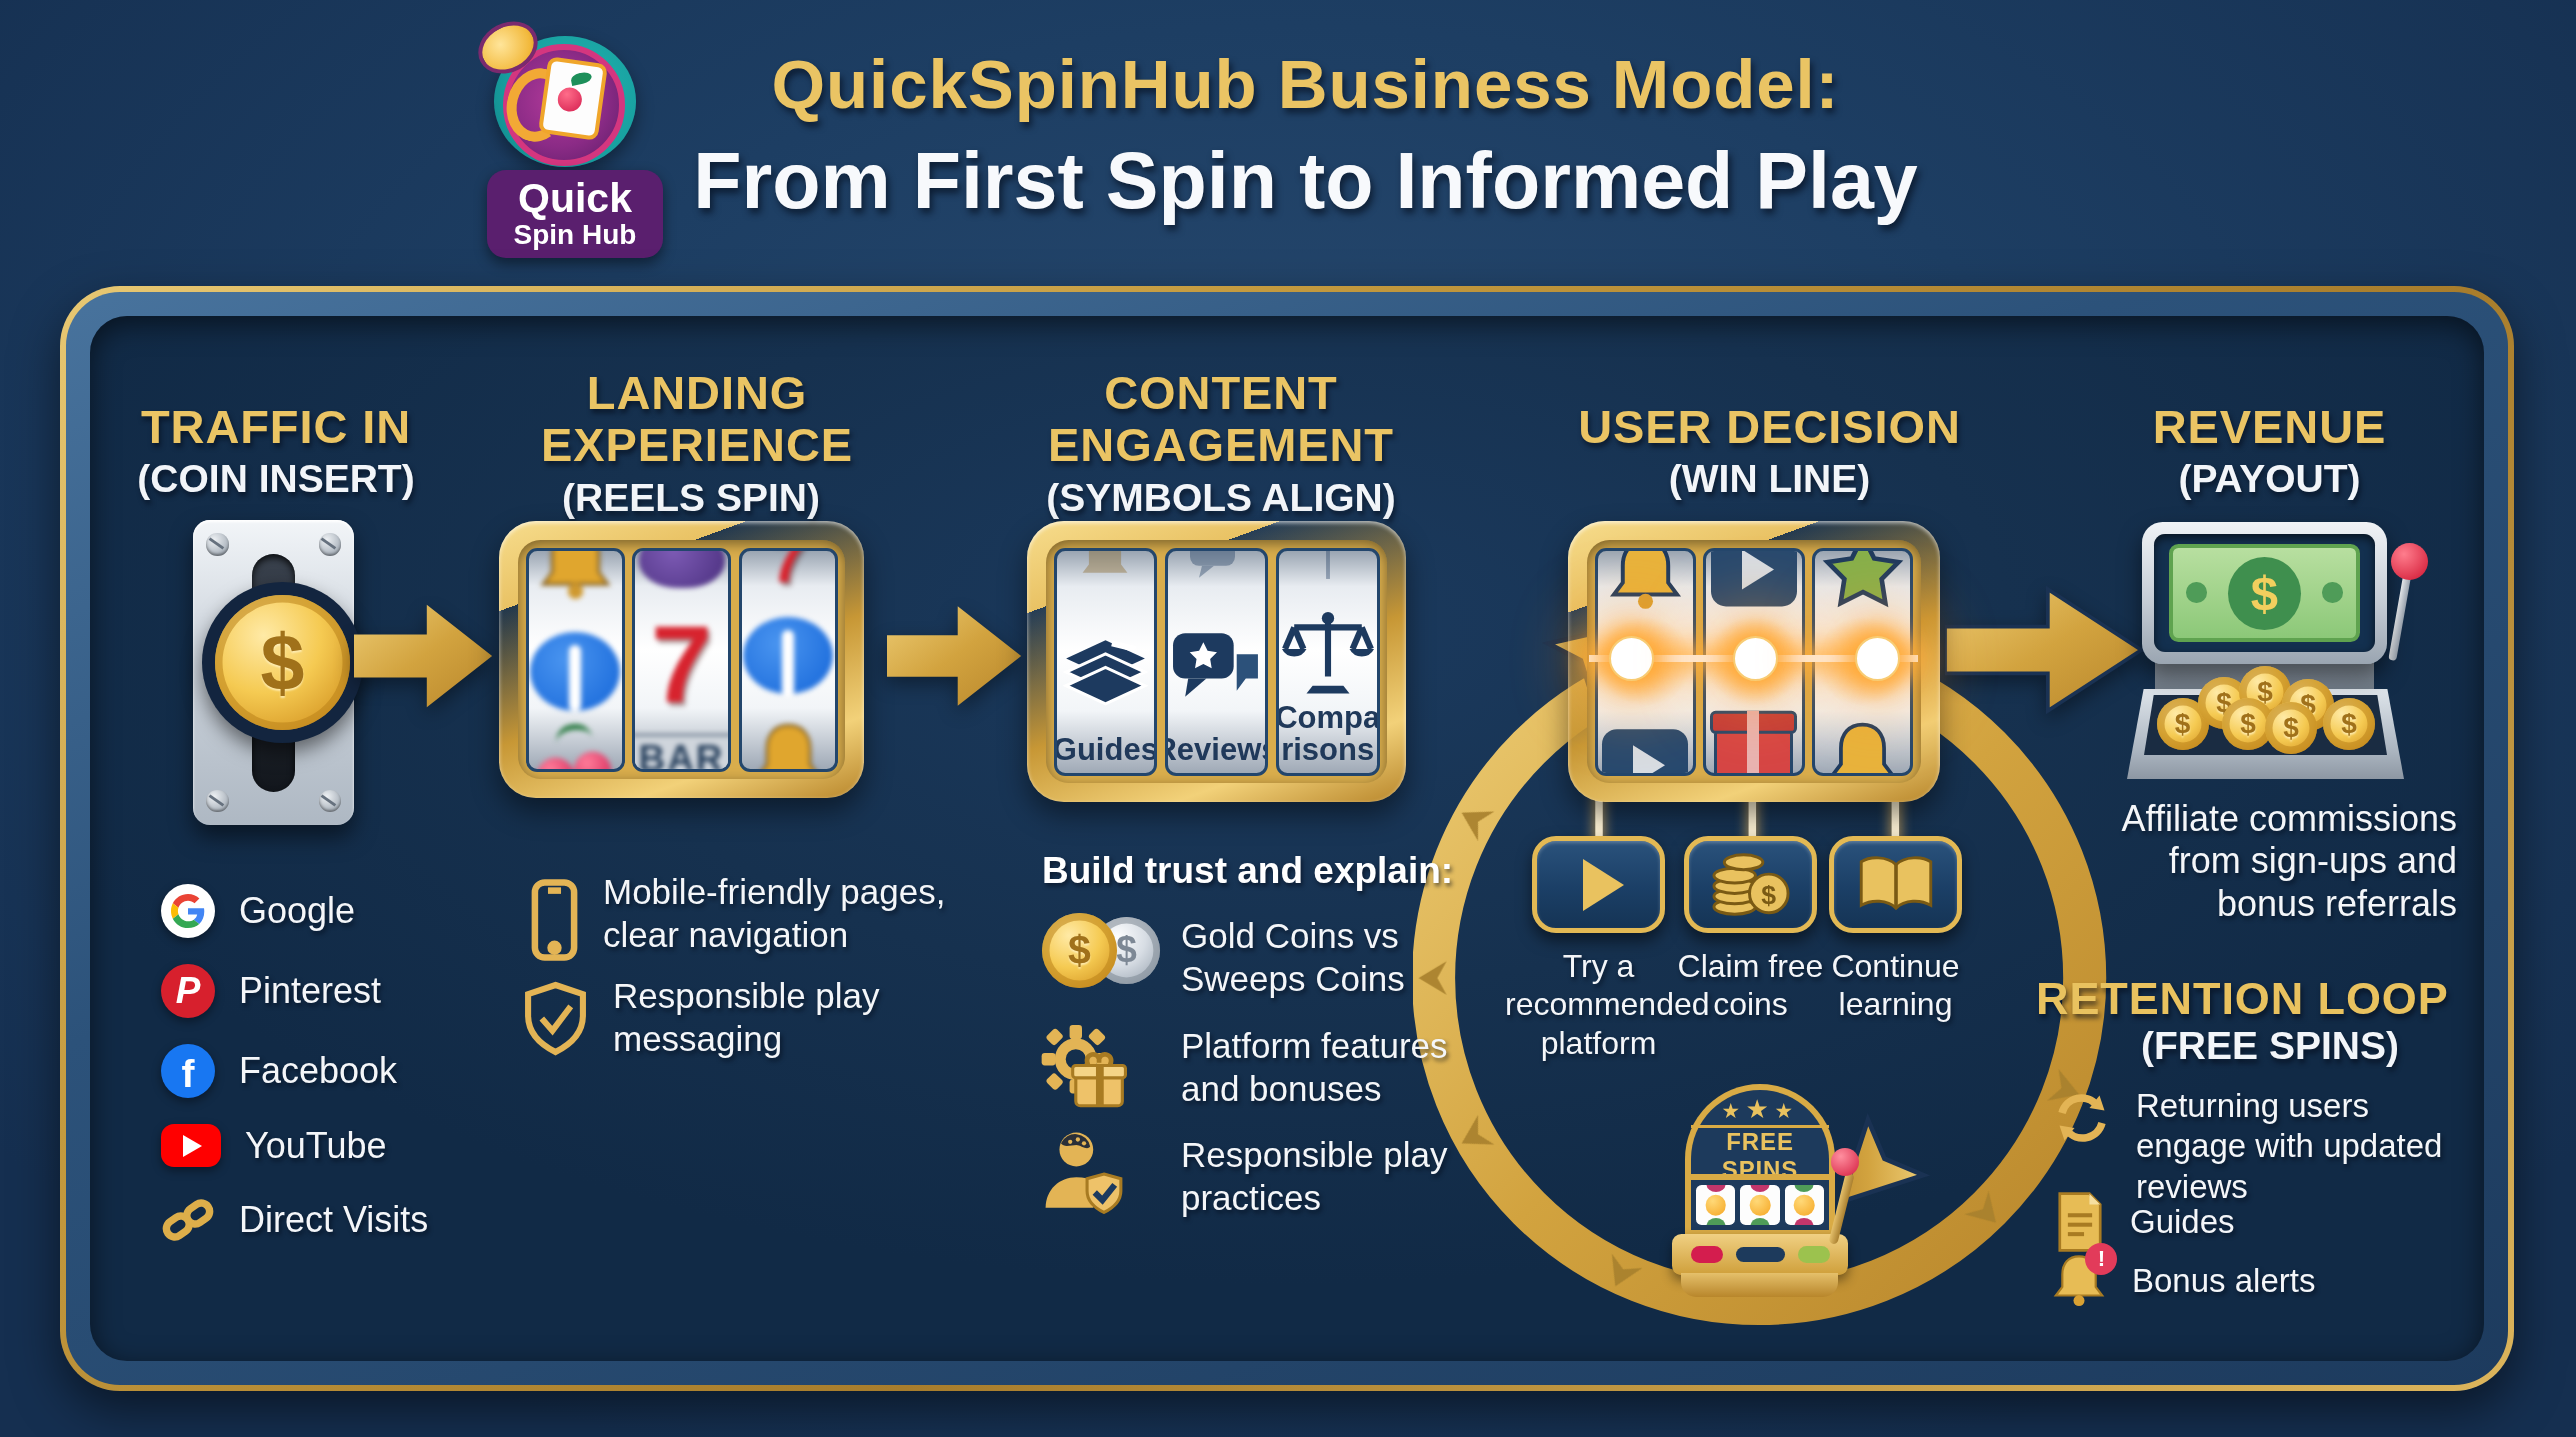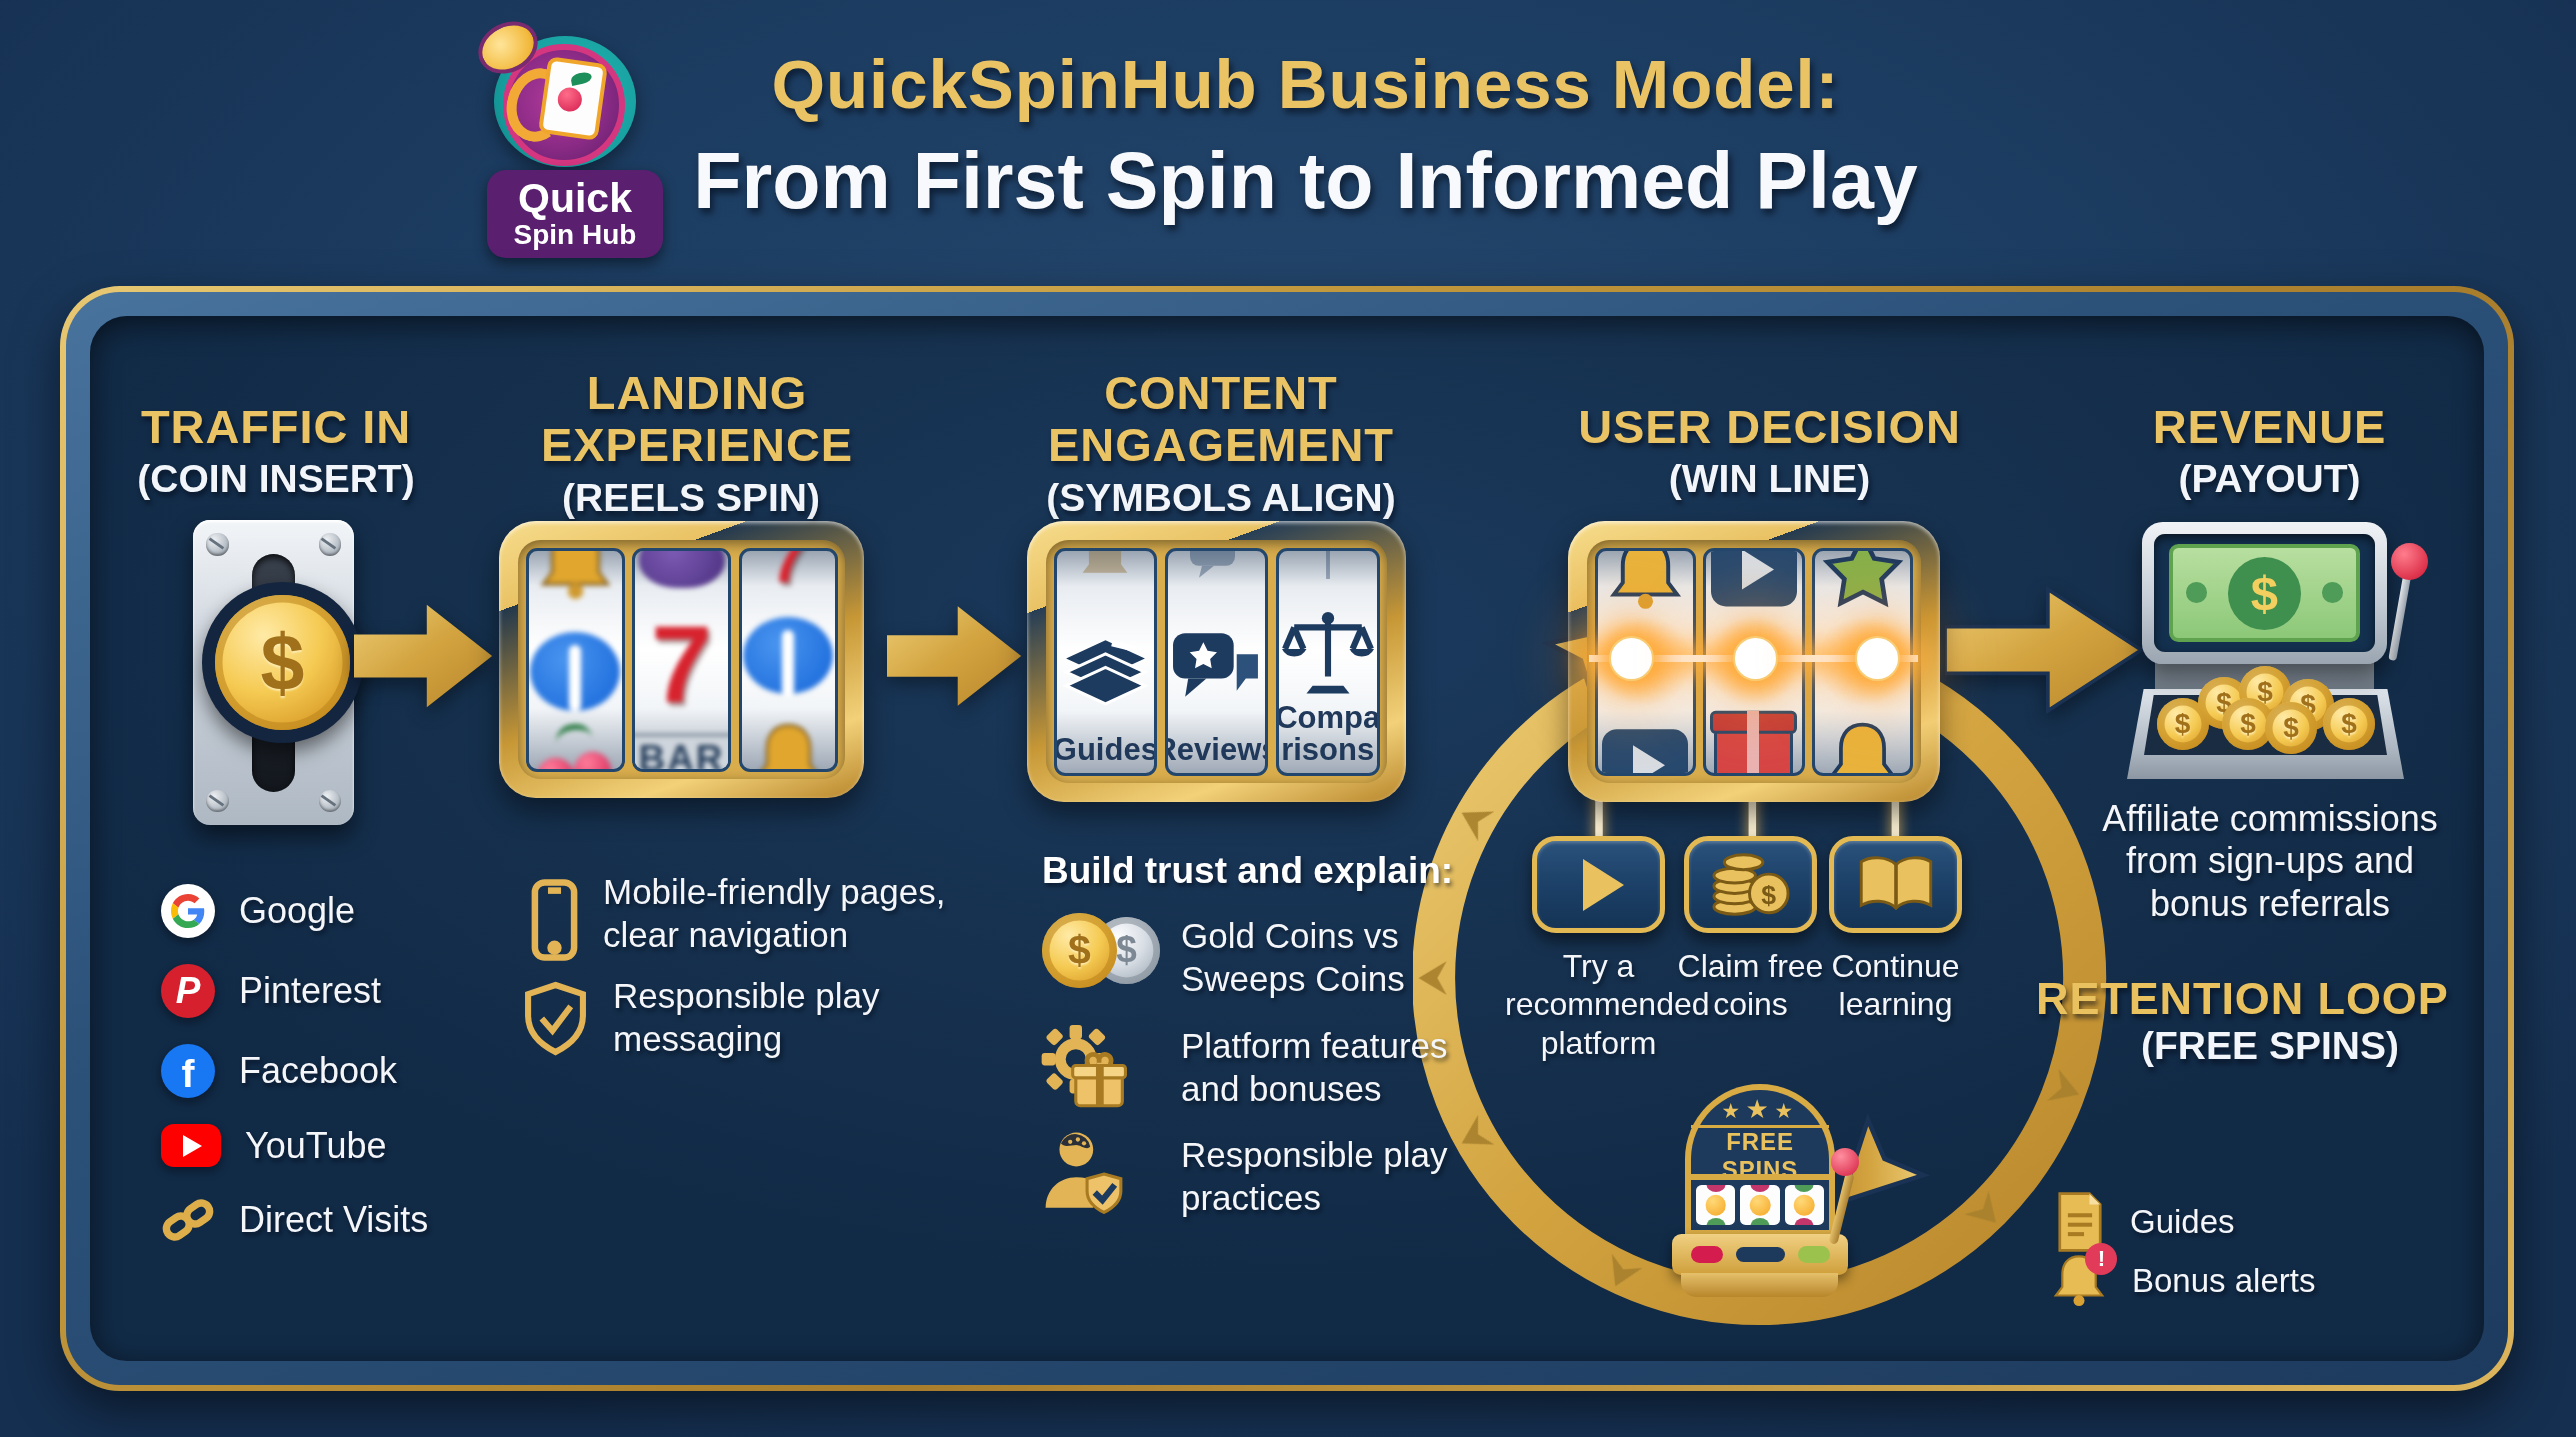--- a/index.html
+++ b/index.html
@@ -174,21 +174,21 @@
     background:linear-gradient(180deg,#dfe5eb 0%,#aab4bf 70%,#8d97a3 100%);
     clip-path:polygon(6% 0,94% 0,100% 100%,0 100%);box-shadow:0 9.4px 19px rgba(0,0,0,.5);}
   .rev-tray-in{left:2144px;top:695px;width:243px;height:60px;background:#1a2c42;
     clip-path:polygon(4% 0,96% 0,100% 100%,0 100%);}
   .tray-coin{position:absolute;width:52px;height:52px;font-size:28px;}
   .rev-lever{left:2396px;top:571px;width:8.4px;height:90px;background:linear-gradient(90deg,#eef1f4,#98a2ae);
     border-radius:4.7px;transform:rotate(10deg);}
   .rev-ball{left:2391px;top:543px;width:37px;height:37px;border-radius:50%;
     background:radial-gradient(circle at 35% 30%,#ff7d8d,#cf1430);}
   
-  .rev-desc{color:#f4f6f9;font-size:36px;font-weight:400;text-align:center;line-height:1.18;
+  .rev-desc{color:#f4f6f9;font-size:36px;font-weight:400;text-align:right;line-height:1.18;
     text-shadow:1.9px 2.8px 4.7px rgba(3,10,24,.6);}
   .ret-title{color:#e9c25f;font-size:45px;font-weight:700;letter-spacing:0.9px;text-align:left;
     text-shadow:1.9px 3.7px 5.6px rgba(3,10,24,.6);}
   .ret-sub{color:#f2f5f9;font-size:39px;font-weight:700;text-align:center;
     text-shadow:1.9px 3.7px 5.6px rgba(3,10,24,.6);}
   svg{display:block;}
 </style>
 </head>
 <body>
 
@@ -634,20 +634,31 @@
       </div>
   </div>
   <div class="abs rev-lever" style="z-index:2;"></div>
   <div class="abs rev-ball" style="z-index:3;"></div>
 
   <div class="abs rev-desc" style="left:2083px;top:798px;width:374px;">Affiliate commissions from sign-ups and bonus referrals</div>
 
   <div class="abs ret-title" style="left:2036px;top:973px;width:468px;">RETENTION LOOP</div>
   <div class="abs ret-sub" style="left:2036px;top:1024px;width:468px;">(FREE SPINS)</div>
 
+  <div class="abs row" style="left:2052px;top:1086px;align-items:flex-start;">
+    <span style="flex:0 0 auto;margin-top:1.9px;">
+      <svg width="60" height="60" viewBox="0 0 48 48" fill="none" stroke="#e3b455" stroke-width="6">
+        <path d="M8 20a16 16 0 0 1 28-6"></path>
+        <polygon points="38,6 42,18 30,16" fill="#e3b455" stroke="none"></polygon>
+        <path d="M40 28a16 16 0 0 1-28 6"></path>
+        <polygon points="10,42 6,30 18,32" fill="#e3b455" stroke="none"></polygon>
+      </svg>
+    </span>
+    <span class="item-label" style="width:328px;font-size:33px;">Returning users engage with updated reviews</span>
+  </div>
   <div class="abs row" style="left:2054px;top:1191px;">
     <span style="flex:0 0 auto;">
       <svg width="52" height="62" viewBox="0 0 38 46">
         <path d="M4 2h22l8 8v34H4z" fill="#e7bc55" stroke="#a87b22" stroke-width="2"></path>
         <path d="M26 2l8 8h-8z" fill="#f6dfa0"></path>
         <g stroke="#a87b22" stroke-width="3">
             <line x1="10" y1="18" x2="28" y2="18"></line>
             <line x1="10" y1="25" x2="28" y2="25"></line>
             <line x1="10" y1="32" x2="22" y2="32"></line>
           </g>

